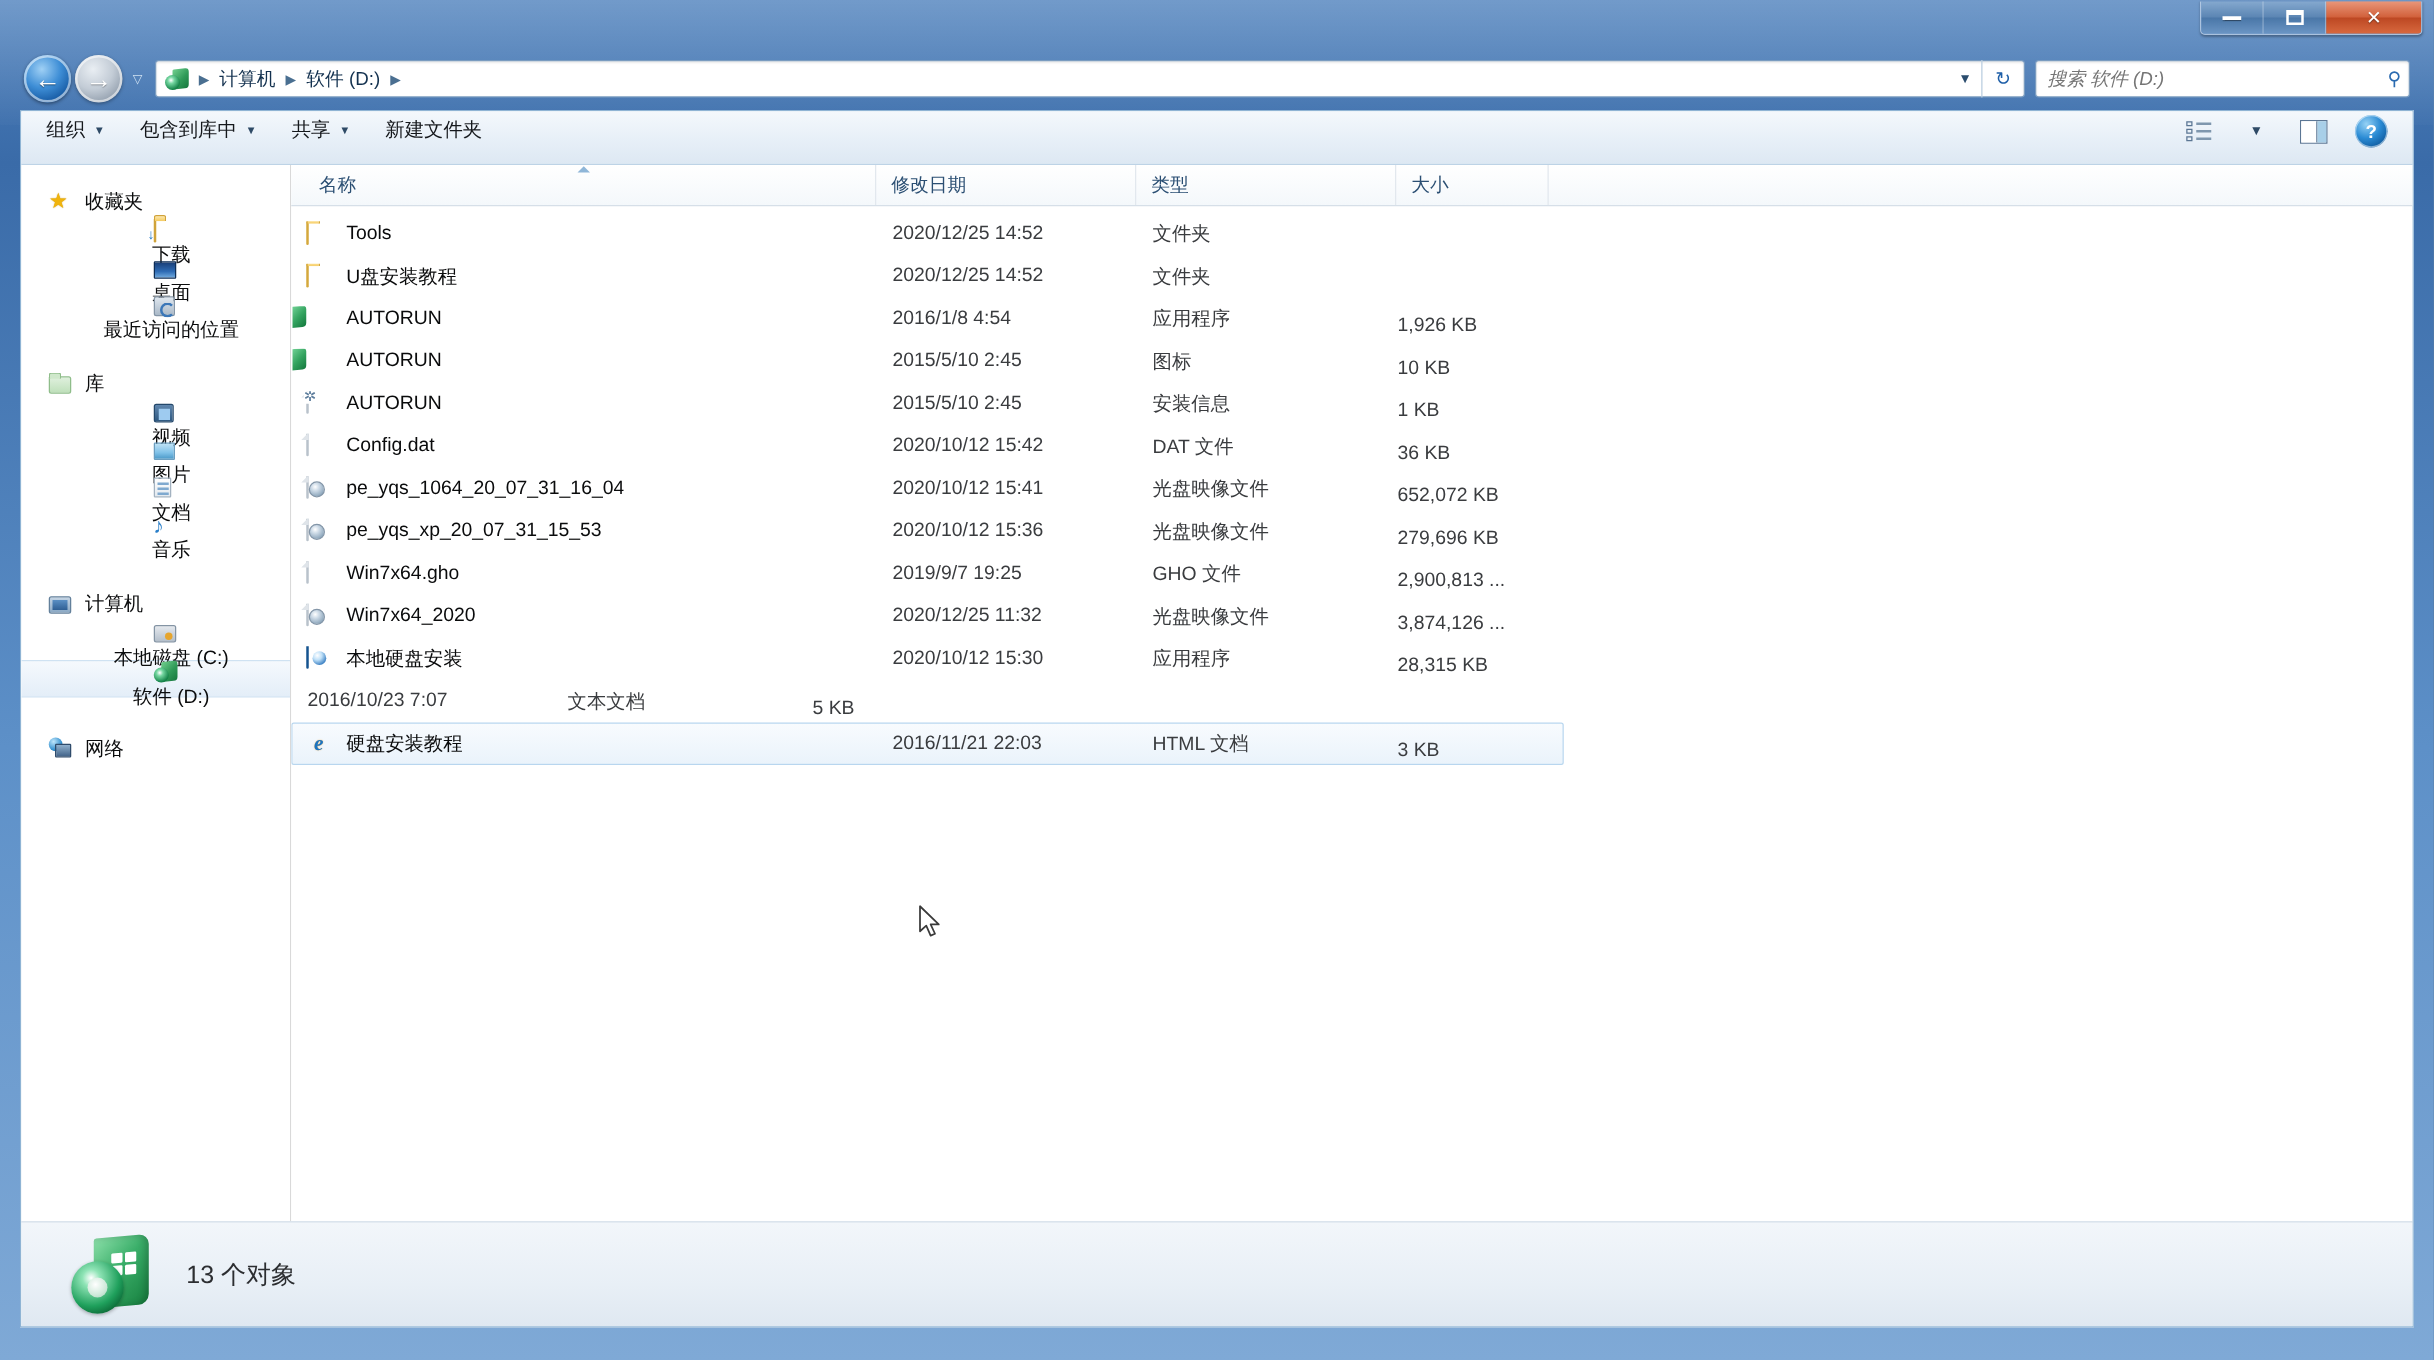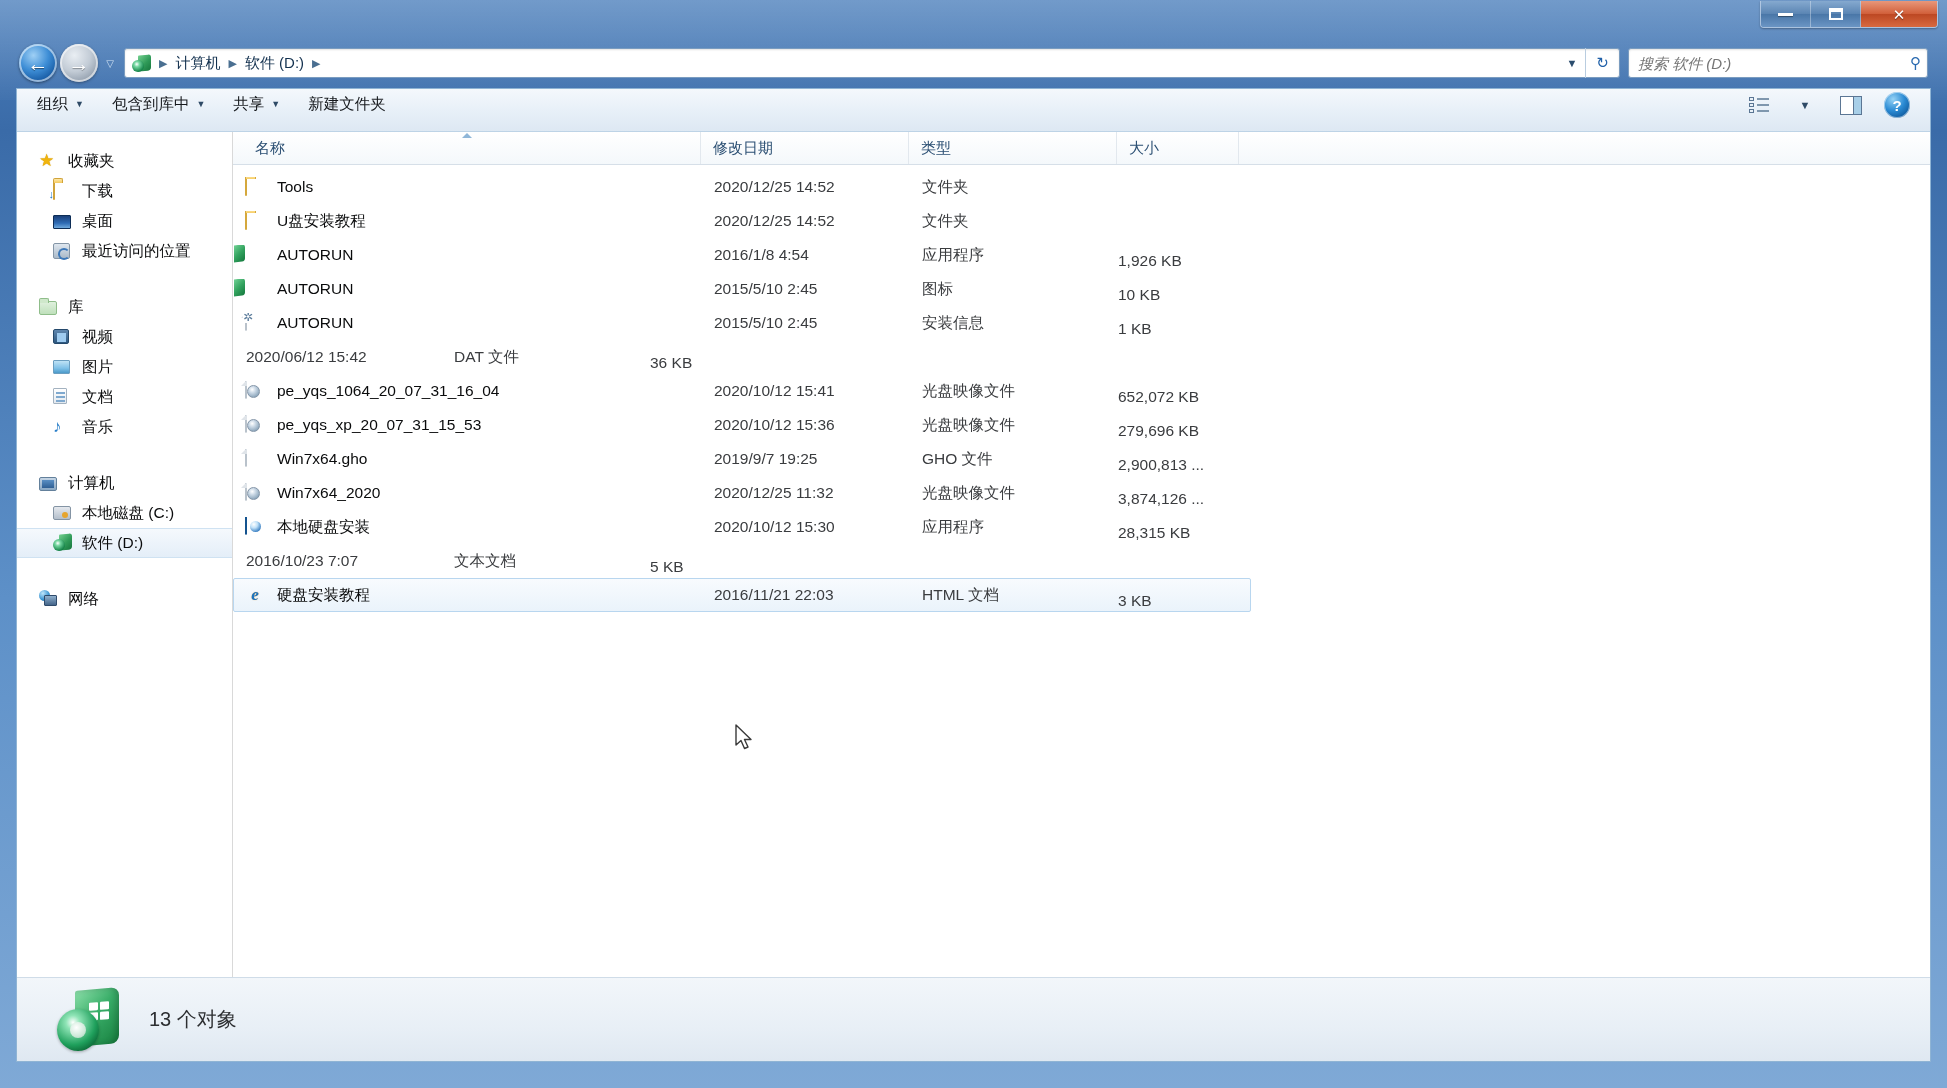--- a/index.html
+++ b/index.html
@@ -177,21 +177,21 @@
     width: 216px; flex: none; background: #fff;
     border-right: 1px solid #d9d9d9;
     padding-top: 14px; overflow: hidden;
   }
   .nav-group { margin-bottom: 4px; }
   .nav-row {
     display: flex; align-items: center; height: 30px;
     padding-left: 22px; font-size: 15.5px; color: #0b0c0d; cursor: pointer;
     white-space: nowrap;
   }
-  .nav-row.child { padding-left: 36px; }
+  .nav-row.child { padding-left: 25px; flex-direction: column; }
   .nav-row.selected {
     background: linear-gradient(180deg,#f5f9fd 0%, #e4eef8 100%);
     border-top: 1px solid #cfe2f2; border-bottom: 1px solid #cfe2f2;
   }
   .nav-icon { width: 20px; height: 18px; flex: none; margin-right: 9px; position: relative; }
   .nav-spacer { height: 22px; }
 
   
   .ic-star {
     color: #f0b40d; font-size: 17px; line-height: 1; text-shadow: 0 0 1px #c08800;
@@ -699,21 +699,25 @@
             <div class="cell-name">
               <span class="file-icon"><span class="fi-doc-base fi-inf"></span></span>
               <span class="name-text">AUTORUN</span>
             </div>
             <div class="cell-date">2015/5/10 2:45</div>
             <div class="cell-type">安装信息</div>
             <div class="cell-size">1 KB</div>
           </div>
 
           <div class="row">
-            <div class="cell-date">2020/06/12 15:42</div>
+            <div class="cell-name">
+              <span class="file-icon"><span class="fi-doc-base"></span></span>
+              <span class="name-text">Config.dat</span>
+            </div>
+            <div class="cell-date">2020/10/12 15:42</div>
             <div class="cell-type">DAT 文件</div>
             <div class="cell-size">36 KB</div>
           </div>
 
           <div class="row">
             <div class="cell-name">
               <span class="file-icon"><span class="fi-doc-base fi-iso"></span></span>
               <span class="name-text">pe_yqs_1064_20_07_31_16_04</span>
             </div>
             <div class="cell-date">2020/10/12 15:41</div>

